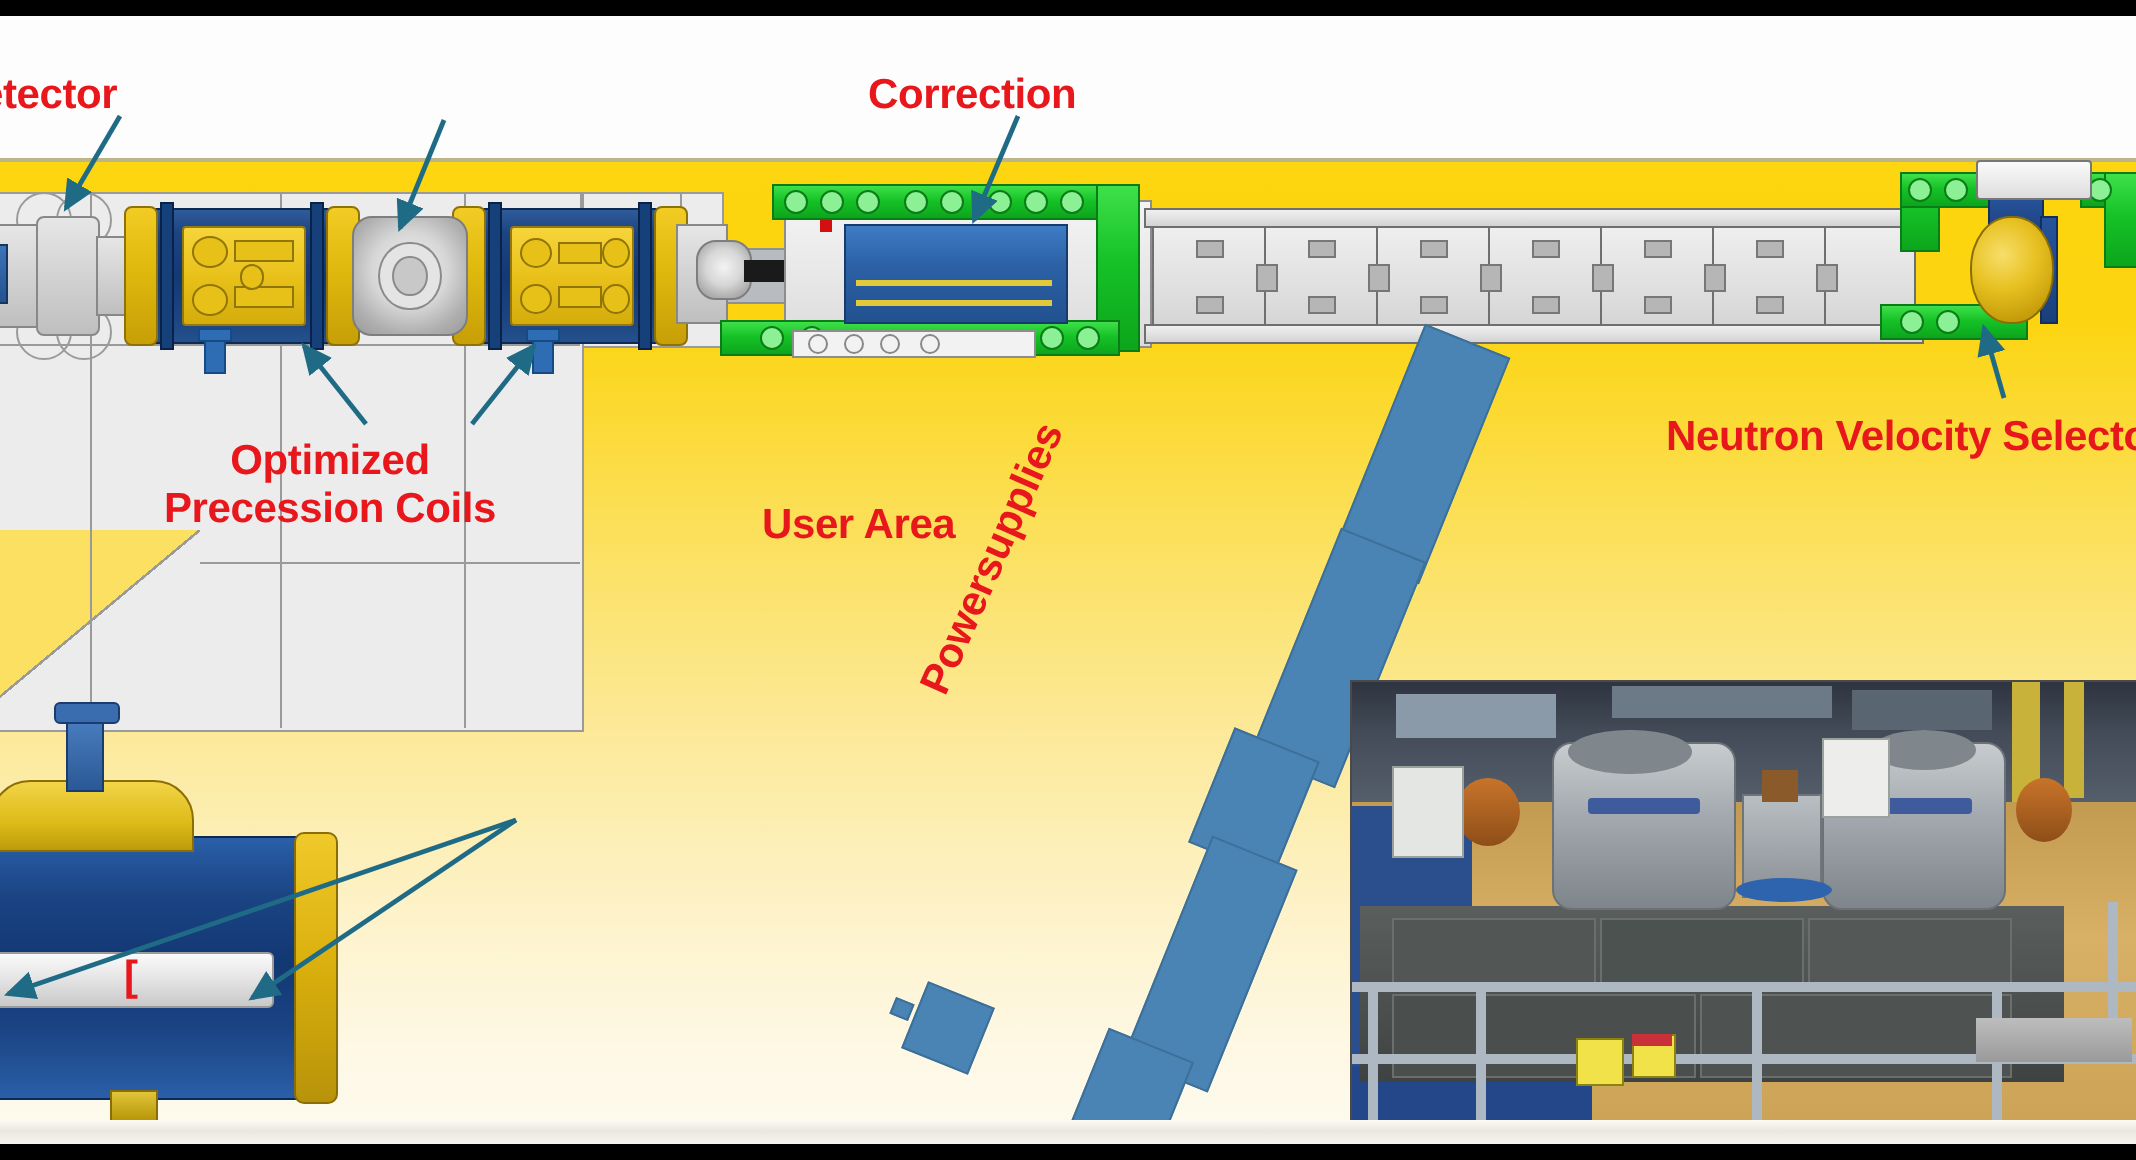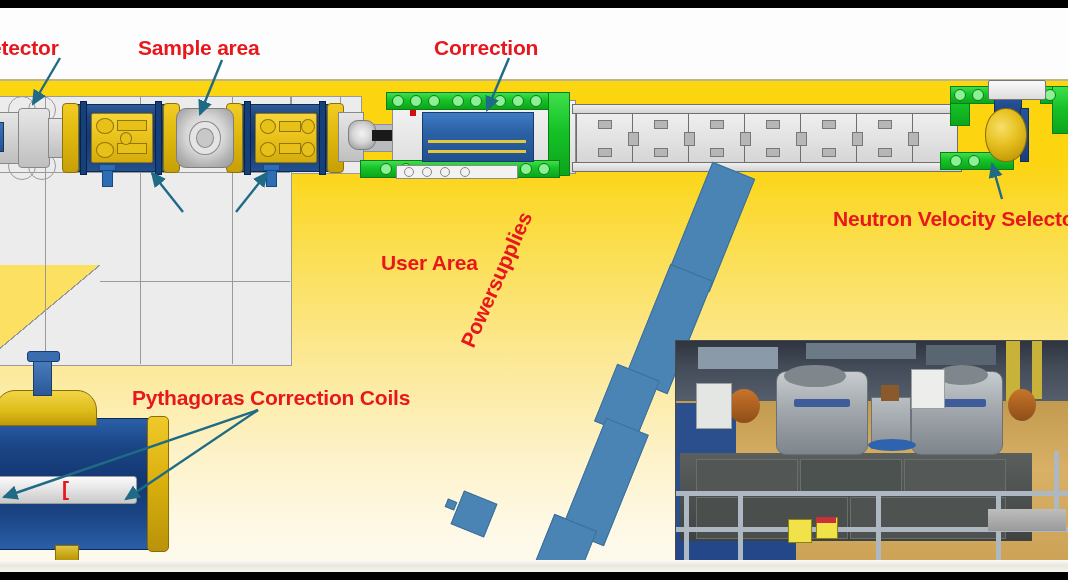--- a/index.html
+++ b/index.html
@@ -387,27 +387,26 @@
       <line x1="183" y1="212" x2="152" y2="173"></line>
       <line x1="236" y1="212" x2="267" y2="173"></line>
       <line x1="1002" y1="199" x2="992" y2="164"></line>
       <line x1="258" y1="410" x2="4" y2="497"></line>
       <line x1="258" y1="410" x2="126" y2="499"></line>
     </g>
   </svg>
 
   <div class="lbl" style="left:-10px;top:36px;font-size:21px;">etector</div>
 
-  <div class="lbl" style="left:138px;top:36px;font-size:21px;">Sample area</div>
 
   <div class="lbl" style="left:434px;top:36px;font-size:21px;">Correction</div>
 
+  <div class="lbl wrap" style="left:58px;top:219px;width:214px;font-size:21px;">Optimized Precession Coils</div>
 
   <div class="lbl" style="left:381px;top:251px;font-size:21px;">User Area</div>
 
   <div class="lbl" style="left:833px;top:207px;font-size:21px;">Neutron Velocity Selecto</div>
 
-  <div class="lbl" style="left:132px;top:386px;font-size:21px;">Pythagoras Correction Coils</div>
 
   <div class="lbl" style="left:478px;top:327px;font-size:21px;transform:rotate(-66deg);transform-origin:left bottom;">Powersupplies</div>
 
   <div class="bar-bottom"></div>
 </div>
 
 </body></html>

